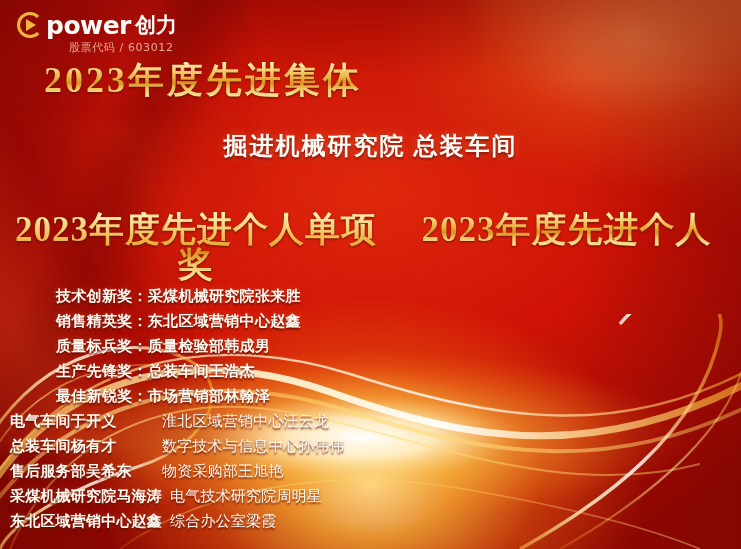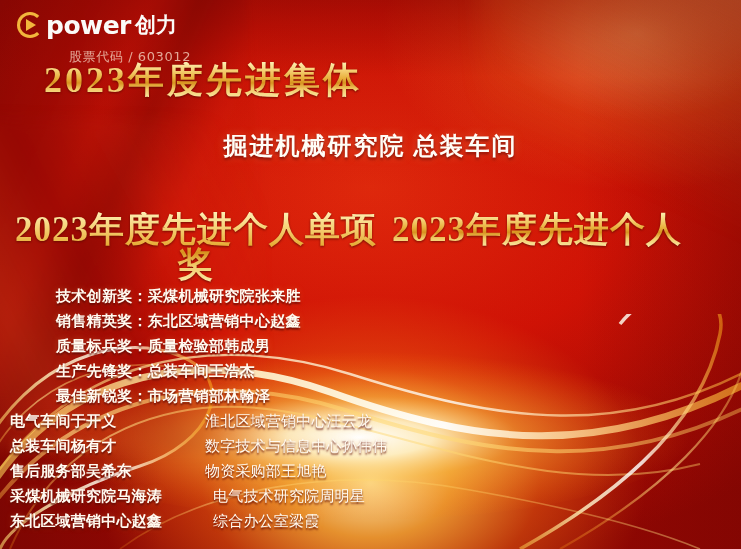--- a/index.html
+++ b/index.html
@@ -164,24 +164,24 @@
   .logo-cn {
     font-family: "DejaVu Sans", sans-serif;
     font-weight: 700;
     font-size: 21px;
     color: #fbfbf8;
     line-height: 1;
     margin-left: 2px;
     letter-spacing: 0;
   }
   .logo-sub {
-    margin-top: 8px;
+    margin-top: 0;
     margin-left: 52px;
     font-family: "DejaVu Sans", sans-serif;
-    font-size: 13px;
+    font-size: 11px;
     letter-spacing: 0.6px;
     color: #eab6a4;
     opacity: 0.92;
     white-space: nowrap;
   }
 
   
   .stage {
     position: absolute;
     inset: 0;
@@ -243,20 +243,21 @@
   .head-left {
     width: 392px;
     text-align: center;
     font-size: 35px;
     font-weight: 700;
     letter-spacing: 1px;
     line-height: 1;
   }
   .head-right {
     width: 349px;
+    text-align: center;
     font-size: 35px;
     font-weight: 700;
     letter-spacing: 1px;
     line-height: 1;
   }
 
   .lists {
     position: absolute;
     top: 284px;
     left: 0;
@@ -282,21 +283,20 @@
     white-space: nowrap;
     text-shadow:
       0 1.5px 2px rgba(92,6,0,0.85),
       0 0 6px rgba(255,170,90,0.25);
   }
 
   .person-row {
     display: flex;
     line-height: 25px;
     white-space: nowrap;
-    gap: 43px;
   }
   .person-a {
     width: 152px;
     flex: 0 0 152px;
     font-size: 15px;
     font-weight: 700;
     color: #fffaf0;
     letter-spacing: 0.2px;
     text-shadow:
       0 1.5px 2px rgba(92,6,0,0.85),

